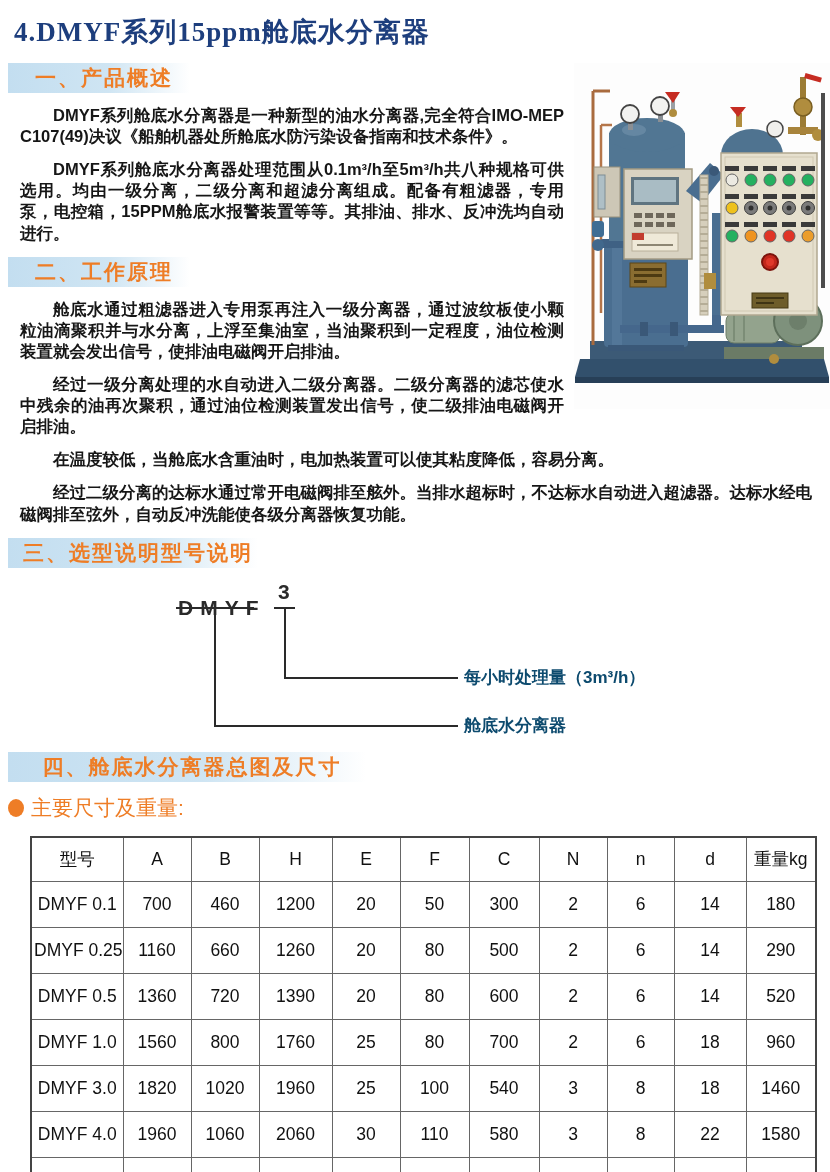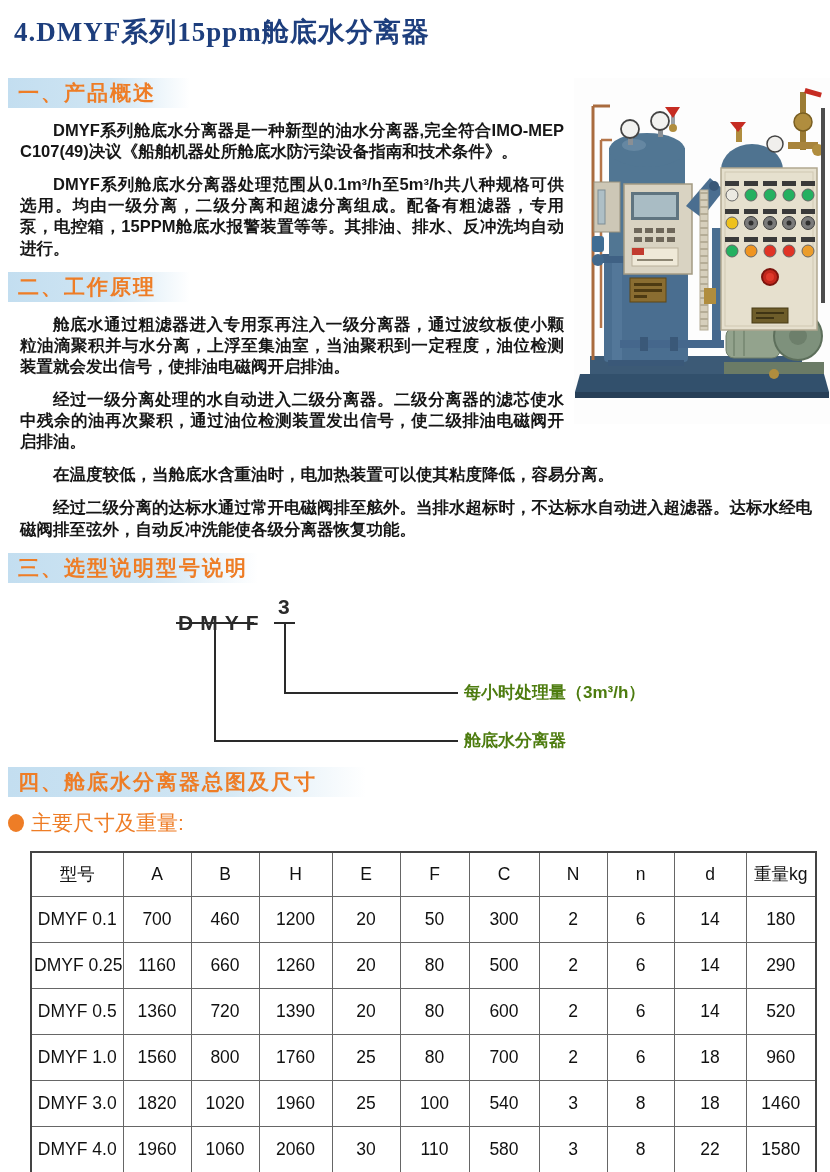--- a/index.html
+++ b/index.html
@@ -2,50 +2,51 @@
 <html><head>
 <meta charset="utf-8">
 <style>
   html,body{margin:0;padding:0;background:#e9e9e9;}
   .page{
     width:830px;height:1172px;margin:0 auto;background:#ffffff;
     position:relative;overflow:hidden;
     font-family:"Liberation Sans","DejaVu Sans",sans-serif;color:#151515;
   }
   .page-title{
-    margin:14px 0 28px 14px;
+    margin:14px 0 13px 14px;
     font-family:"Liberation Serif","DejaVu Serif",serif;
     font-size:27px;font-weight:bold;color:#1d3e7d;letter-spacing:1px;
   }
   .photo-float{
     float:right;width:256px;height:346px;margin:0 0 10px 10px;background:#fdfdfd;
   }
   .sec-heading{
     height:30px;line-height:30px;padding-left:10px;margin:0 0 12px 8px;
     font-size:21px;font-weight:bold;color:#ee7d26;letter-spacing:2px;
     background:linear-gradient(90deg,#c3def0 0%,#cfe5f3 55%,rgba(255,255,255,0) 100%);
+    text-align:center;
   }
   .w-s1{width:172px;} .w-s2{width:172px;} .w-s3{width:240px;} .w-s4{width:348px;}
   .body-text{
     margin:0 6px 13px 8px;font-size:16.5px;font-weight:700;line-height:1.28;
     text-align:justify;word-break:break-all;color:#161616;
   }
   .body-text p{margin:12px;text-indent:2em;}
   
   .model-diagram{position:relative;height:168px;margin:2px 0 4px 0;}
   .md-code{position:absolute;left:178px;top:16px;font-size:21px;font-weight:bold;letter-spacing:7px;color:#2a2a2a;}
   .md-num{position:absolute;left:278px;top:0;font-size:21px;font-weight:bold;color:#2a2a2a;}
   .md-line{position:absolute;background:#2a2a2a;}
   .md-ul1{left:176px;top:27px;width:78px;height:2px;}
   .md-ul2{left:274px;top:27px;width:21px;height:2px;}
   .md-v1{left:214px;top:27px;width:2px;height:120px;}
   .md-v2{left:284px;top:27px;width:2px;height:72px;}
   .md-h1{left:284px;top:97px;width:174px;height:2px;}
   .md-h2{left:214px;top:145px;width:244px;height:2px;}
-  .md-label{position:absolute;font-size:17px;font-weight:bold;color:#4d7c0f;white-space:nowrap;}
+  .md-label{position:absolute;font-size:17px;font-weight:bold;color:#0c4a6e;white-space:nowrap;}
   .md-lab1{left:464px;top:86px;}
   .md-lab2{left:464px;top:134px;}
   
   .bullet-line{margin:4px 0 14px 8px;font-size:21px;font-weight:normal;color:#ee7d26;display:flex;align-items:center;}
   .bullet-dot{display:inline-block;width:16px;height:18px;border-radius:50%;background:#ee7d26;margin-right:7px;}
   
   .spec-table{
     border-collapse:collapse;margin-left:30px;width:785px;
     font-size:17.5px;color:#111;table-layout:fixed;
   }

